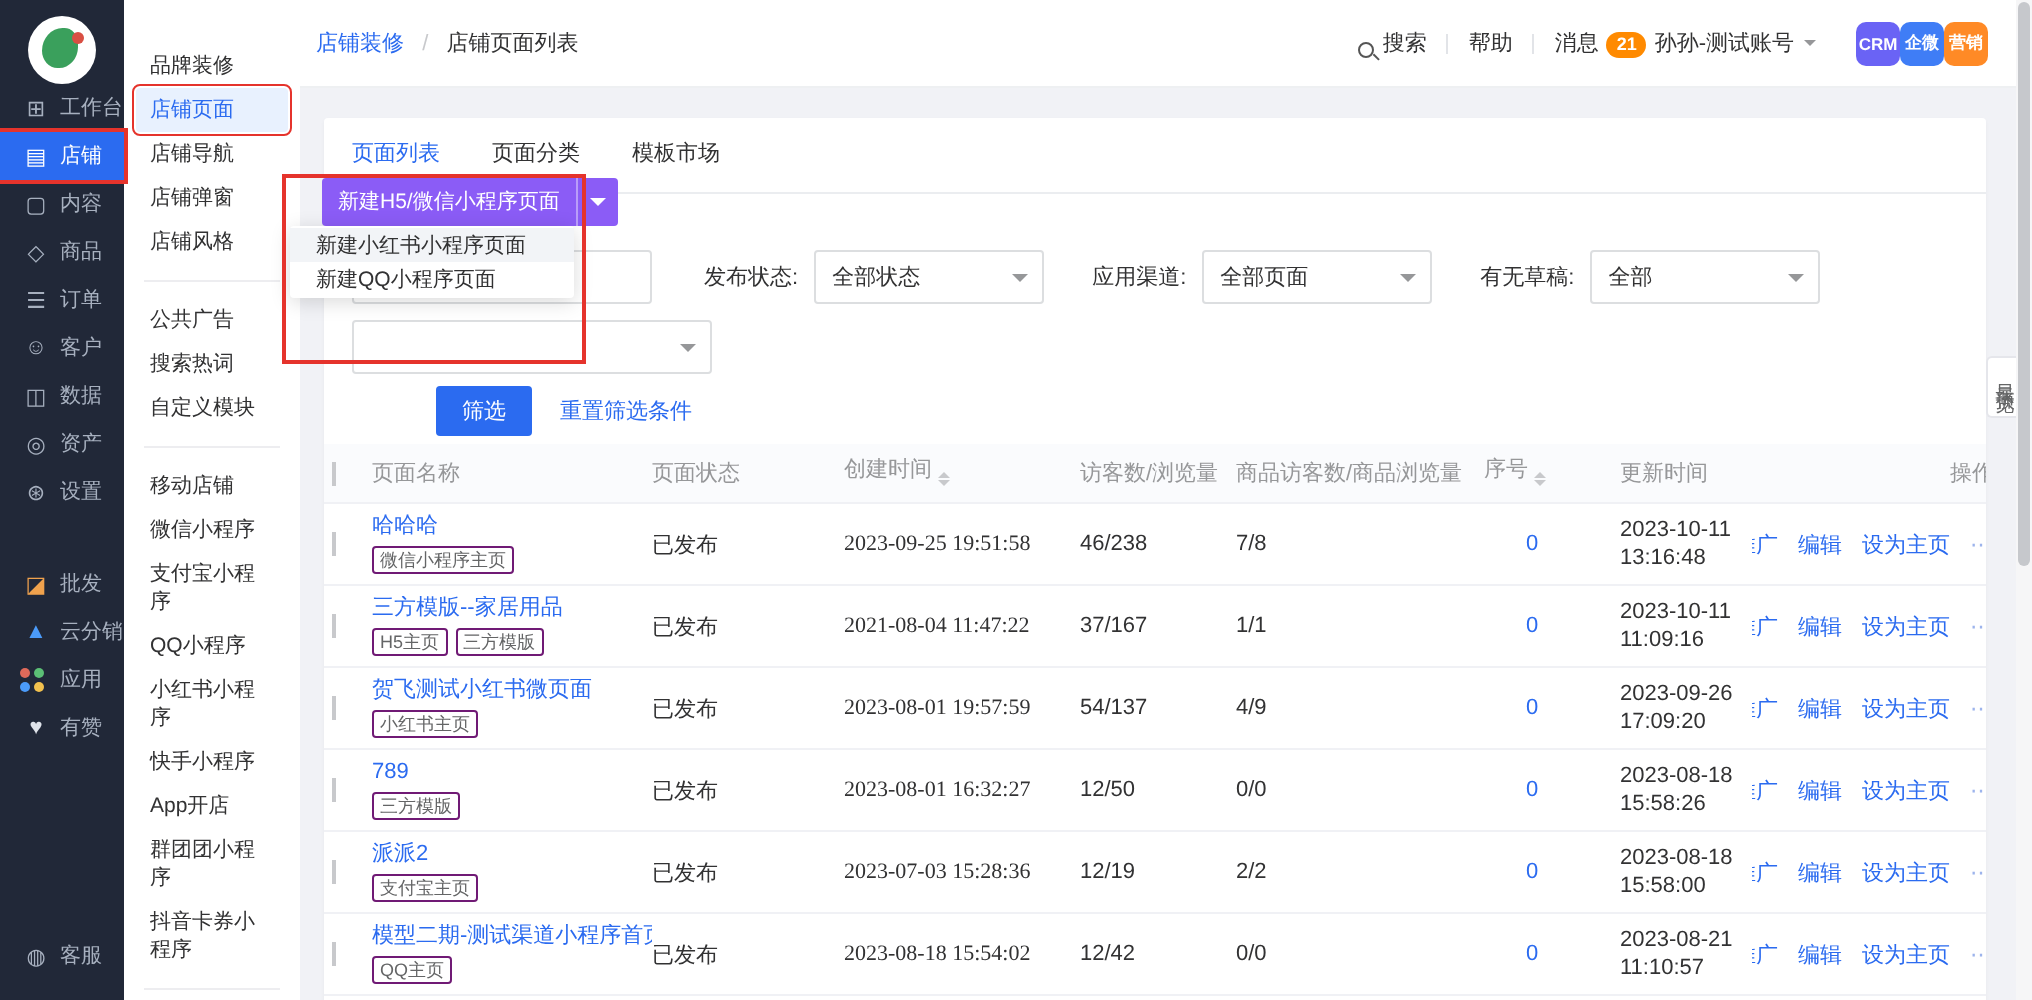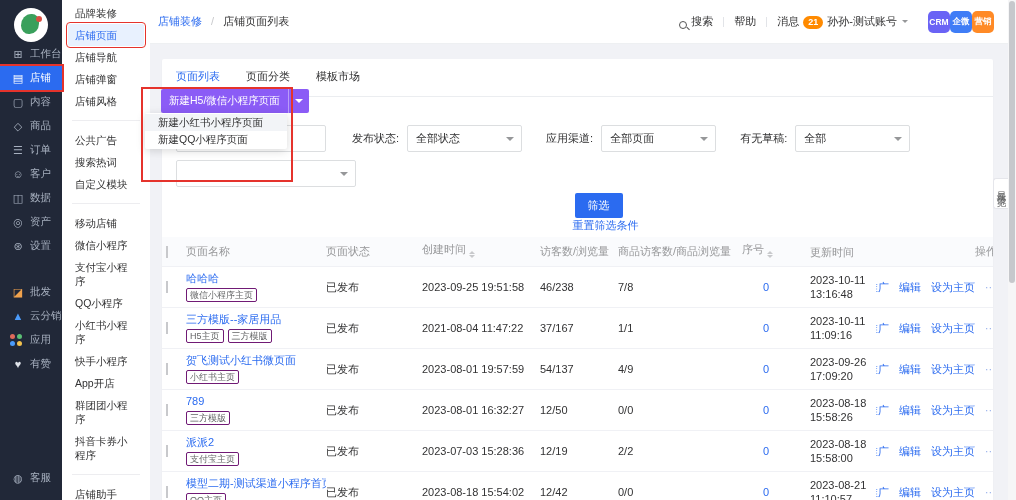--- a/index.html
+++ b/index.html
@@ -17,21 +17,21 @@
   .rail-item.active{background:#2b6bf0;color:#fff;}
   .rail-item.annotated{outline:2px solid #e5332c;outline-offset:0px;}
   .rail-item.gap{margin-top:22px;}
   .dots{display:grid;grid-template-columns:5px 5px;grid-template-rows:5px 5px;gap:2px;}
   .dots i{border-radius:50%;display:block;}
   .dots i:nth-child(1){background:#e06a5a;}.dots i:nth-child(2){background:#5bbf75;}
   .dots i:nth-child(3){background:#4b9bfa;}.dots i:nth-child(4){background:#f2c14e;}
   .rail-footer{position:absolute;bottom:10px;left:0;right:0;}
 
   
-  .subnav{position:absolute;left:62px;top:0;bottom:0;width:88px;background:#fff;z-index:25;padding-top:2px;}
+  .subnav{position:absolute;left:62px;top:0;bottom:0;width:88px;background:#fff;z-index:25;padding-top:22px;}
   .sub-item{display:block;margin:0 6px;padding:4px 7px;font-size:10.5px;color:#323233;cursor:pointer;border-radius:2px;line-height:14px;}
   .sub-item.active{background:#e8f1fe;color:#2b6bf0;outline:1.5px solid #e5332c;outline-offset:1px;}
   .sub-divider{height:1px;background:#ededf0;margin:8px 10px;}
 
   
   .main{position:absolute;left:150px;right:8px;top:0;bottom:0;}
   .topbar{position:absolute;left:0;right:0;top:0;height:44px;background:#fff;border-bottom:1px solid #eef0f2;display:flex;align-items:center;padding:0 14px 0 8px;z-index:5;}
   .crumb a{color:#2b6bf0;text-decoration:none;cursor:pointer;}
   .crumb .sep{color:#c8c9cc;margin:0 6px;}
   .top-right{margin-left:auto;display:flex;align-items:center;color:#323233;}
@@ -57,35 +57,35 @@
   .filter-area{position:relative;padding:28px 14px 2px 14px;}
   .frow{display:flex;align-items:center;}
   .f-input{width:150px;height:27px;border:1px solid #dcdee0;border-radius:2px;background:#fff;padding:0 8px;font-size:11px;color:#323233;outline:none;}
   .fgroup{display:flex;align-items:center;margin-left:26px;}
   .fgroup+.fgroup{margin-left:24px;}
   .flabel{color:#323233;margin-right:8px;white-space:nowrap;}
   .fselect{position:relative;width:115px;height:27px;border:1px solid #dcdee0;border-radius:2px;background:#fff;display:flex;align-items:center;padding:0 20px 0 8px;cursor:pointer;color:#323233;}
   .fselect .arr{position:absolute;right:7px;top:11px;width:0;height:0;border:4px solid transparent;border-top-color:#969799;}
   .frow2{margin-top:8px;}
   .frow2 .fselect{width:180px;}
-  .frow3{margin-top:6px;padding-left:42px;display:flex;align-items:center;flex-direction:column;}
+  .frow3{margin-top:6px;padding-left:42px;display:flex;align-items:center;}
   .btn-primary{background:#2b6bf0;color:#fff;border:none;border-radius:2px;padding:5px 13px;font-size:11px;cursor:pointer;}
   .link{color:#2b6bf0;cursor:pointer;text-decoration:none;}
   .reset{margin-left:14px;}
 
   
   .table{margin-top:2px;}
   .trow{display:flex;align-items:center;padding:0 0 0 4px;border-bottom:1px solid #f0f1f5;}
   .thead{height:30px;background:#fafbfd;color:#969799;}
   .tbody-row{height:41px;background:#fff;}
   .cell{flex:none;padding-right:6px;overflow:hidden;white-space:nowrap;}
   .c-check{width:20px;}
   .c-name{width:140px;}
   .c-status{width:96px;}
-  .c-created{width:118px;}
+  .c-created{width:118px;font-family:Liberation Serif, serif;}
   .c-visit{width:78px;}
   .c-goods{width:124px;}
   .c-seq{width:68px;}
   .c-upd{width:66px;white-space:normal;line-height:14px;}
   .c-act{width:125px;display:flex;justify-content:flex-end;gap:10px;align-items:center;padding-right:4px;}
   .thead .c-act{justify-content:flex-end;}
   .cb{width:13px;height:13px;border:1px solid #c8c9cc;border-radius:2px;background:#fff;cursor:pointer;}
   .sort{display:inline-flex;flex-direction:column;margin-left:3px;vertical-align:-1px;}
   .sort i{display:block;width:0;height:0;border:3px solid transparent;}
   .sort .up{border-bottom-color:#c8c9cc;margin-bottom:1px;}

